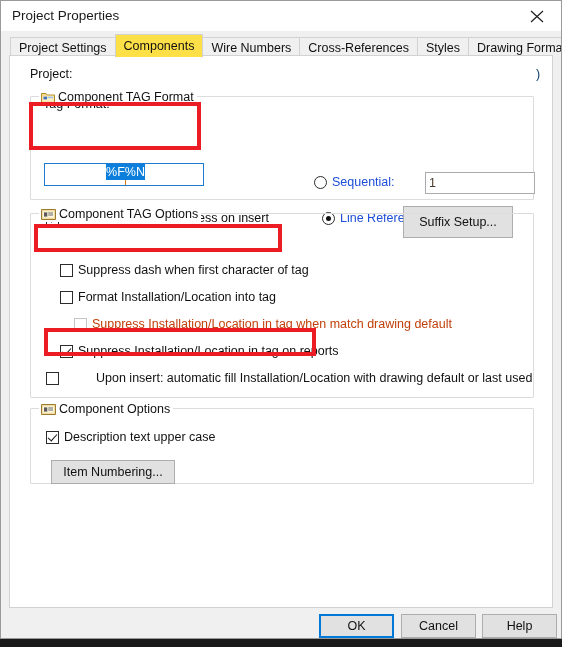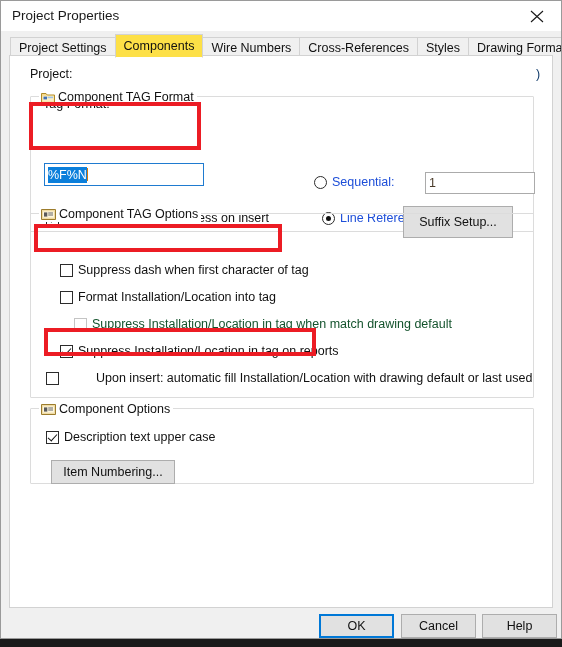--- a/index.html
+++ b/index.html
@@ -133,21 +133,21 @@
     border: 1px solid #7a7a7a;
     box-sizing: border-box;
     font-size: 12.5px;
     color: #111;
     display: flex;
     align-items: center;
     padding-left: 3px;
     overflow: hidden;
     white-space: nowrap;
   }
-  .textbox.focused { border-color: #1f7bd0; }
+  .textbox.focused { border-color: #1f7bd0; flex-direction: column; }
   .sel {
     background: #0b7fdb;
     color: #ffffff;
     padding: 1px 0 1px 0;
   }
   .caret {
     display: inline-block;
     width: 1px;
     height: 13px;
     background: #d8780a;
@@ -176,21 +176,21 @@
   }
   .cbox.checked::after {
     content: "";
     position: absolute;
     left: 3px; top: 0px;
     width: 4px; height: 8px;
     border: solid #111;
     border-width: 0 1.6px 1.6px 0;
     transform: rotate(42deg);
   }
-  .cb-row.disabled { color: #14532d; }
+  .cb-row.disabled { color: #c2410c; }
   .cb-row.disabled .cbox { border-color: #c4c4c4; background: #fff; }
 
   
   .rb-row {
     position: absolute;
     display: flex;
     align-items: center;
     white-space: nowrap;
     font-size: 12.5px;
     color: #1d4ed8;
@@ -287,21 +287,21 @@
       <div class="tab">Styles</div>
       <div class="tab">Drawing Format</div>
     </div>
   </div>
 
   <div class="panel">
 
     <div class="lbl" style="left:20px; top:11px;">Project:</div>
     <div class="artifact" style="left:526px; top:11px; color:#123c6b;">)</div>
 
-    <div class="group" style="left:20px; top:40px; width:504px; height:136px;">
+    <div class="group" style="left:20px; top:40px; width:504px; height:104px;">
       <div class="group-title">
         <svg class="gicon" width="14" height="13" viewBox="0 0 14 13">
           <path d="M0.5 2.5 L5 2.5 L6.3 4 L13.5 4 L13.5 11.5 L0.5 11.5 Z" fill="#f5d98a" stroke="#b08b28" stroke-width="1"></path>
           <path d="M1.5 4.8 L12.6 4.8 L12.6 10.6 L1.5 10.6 Z" fill="#fbefc6" stroke="none"></path>
           <path d="M2.5 5.6 L6 5.6 L6 8.4 L2.5 8.4 Z" fill="#3f6fb5"></path>
           <path d="M6.6 5.6 L12 5.6 L12 7.2 L6.6 7.2 Z" fill="#9fc2e8"></path>
         </svg>
         <span>Component TAG Format</span>
       </div>
     </div>

